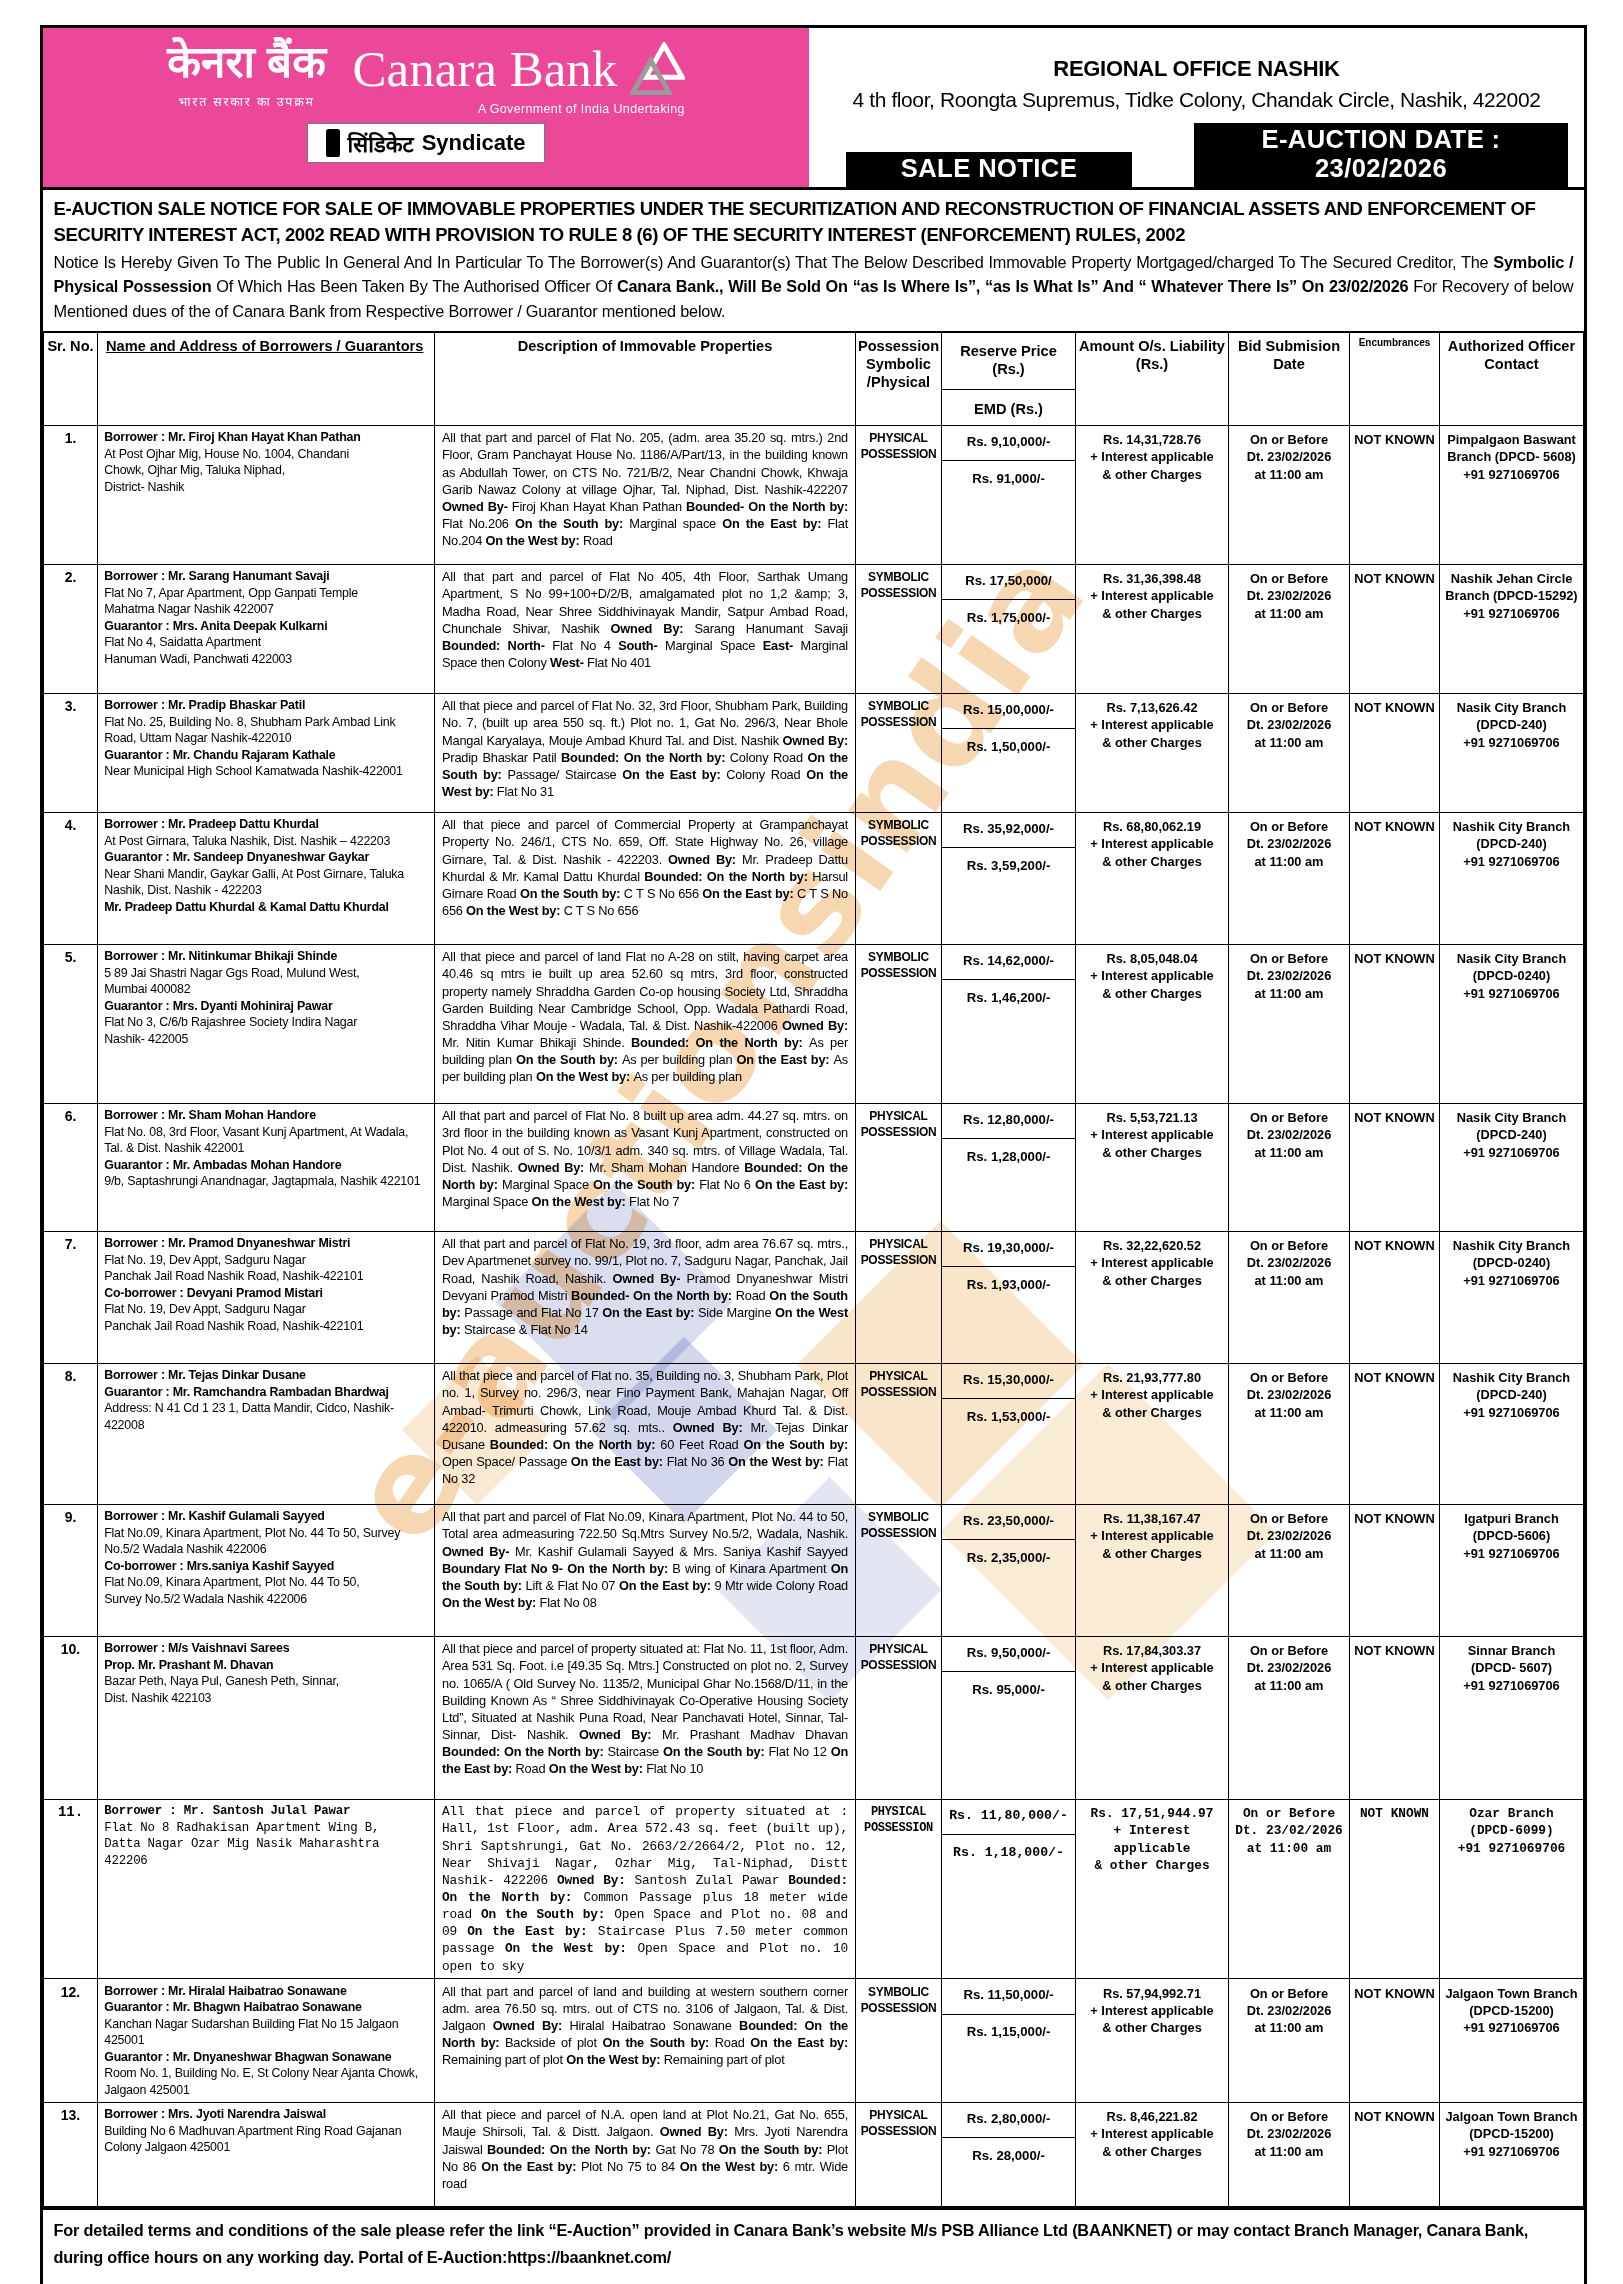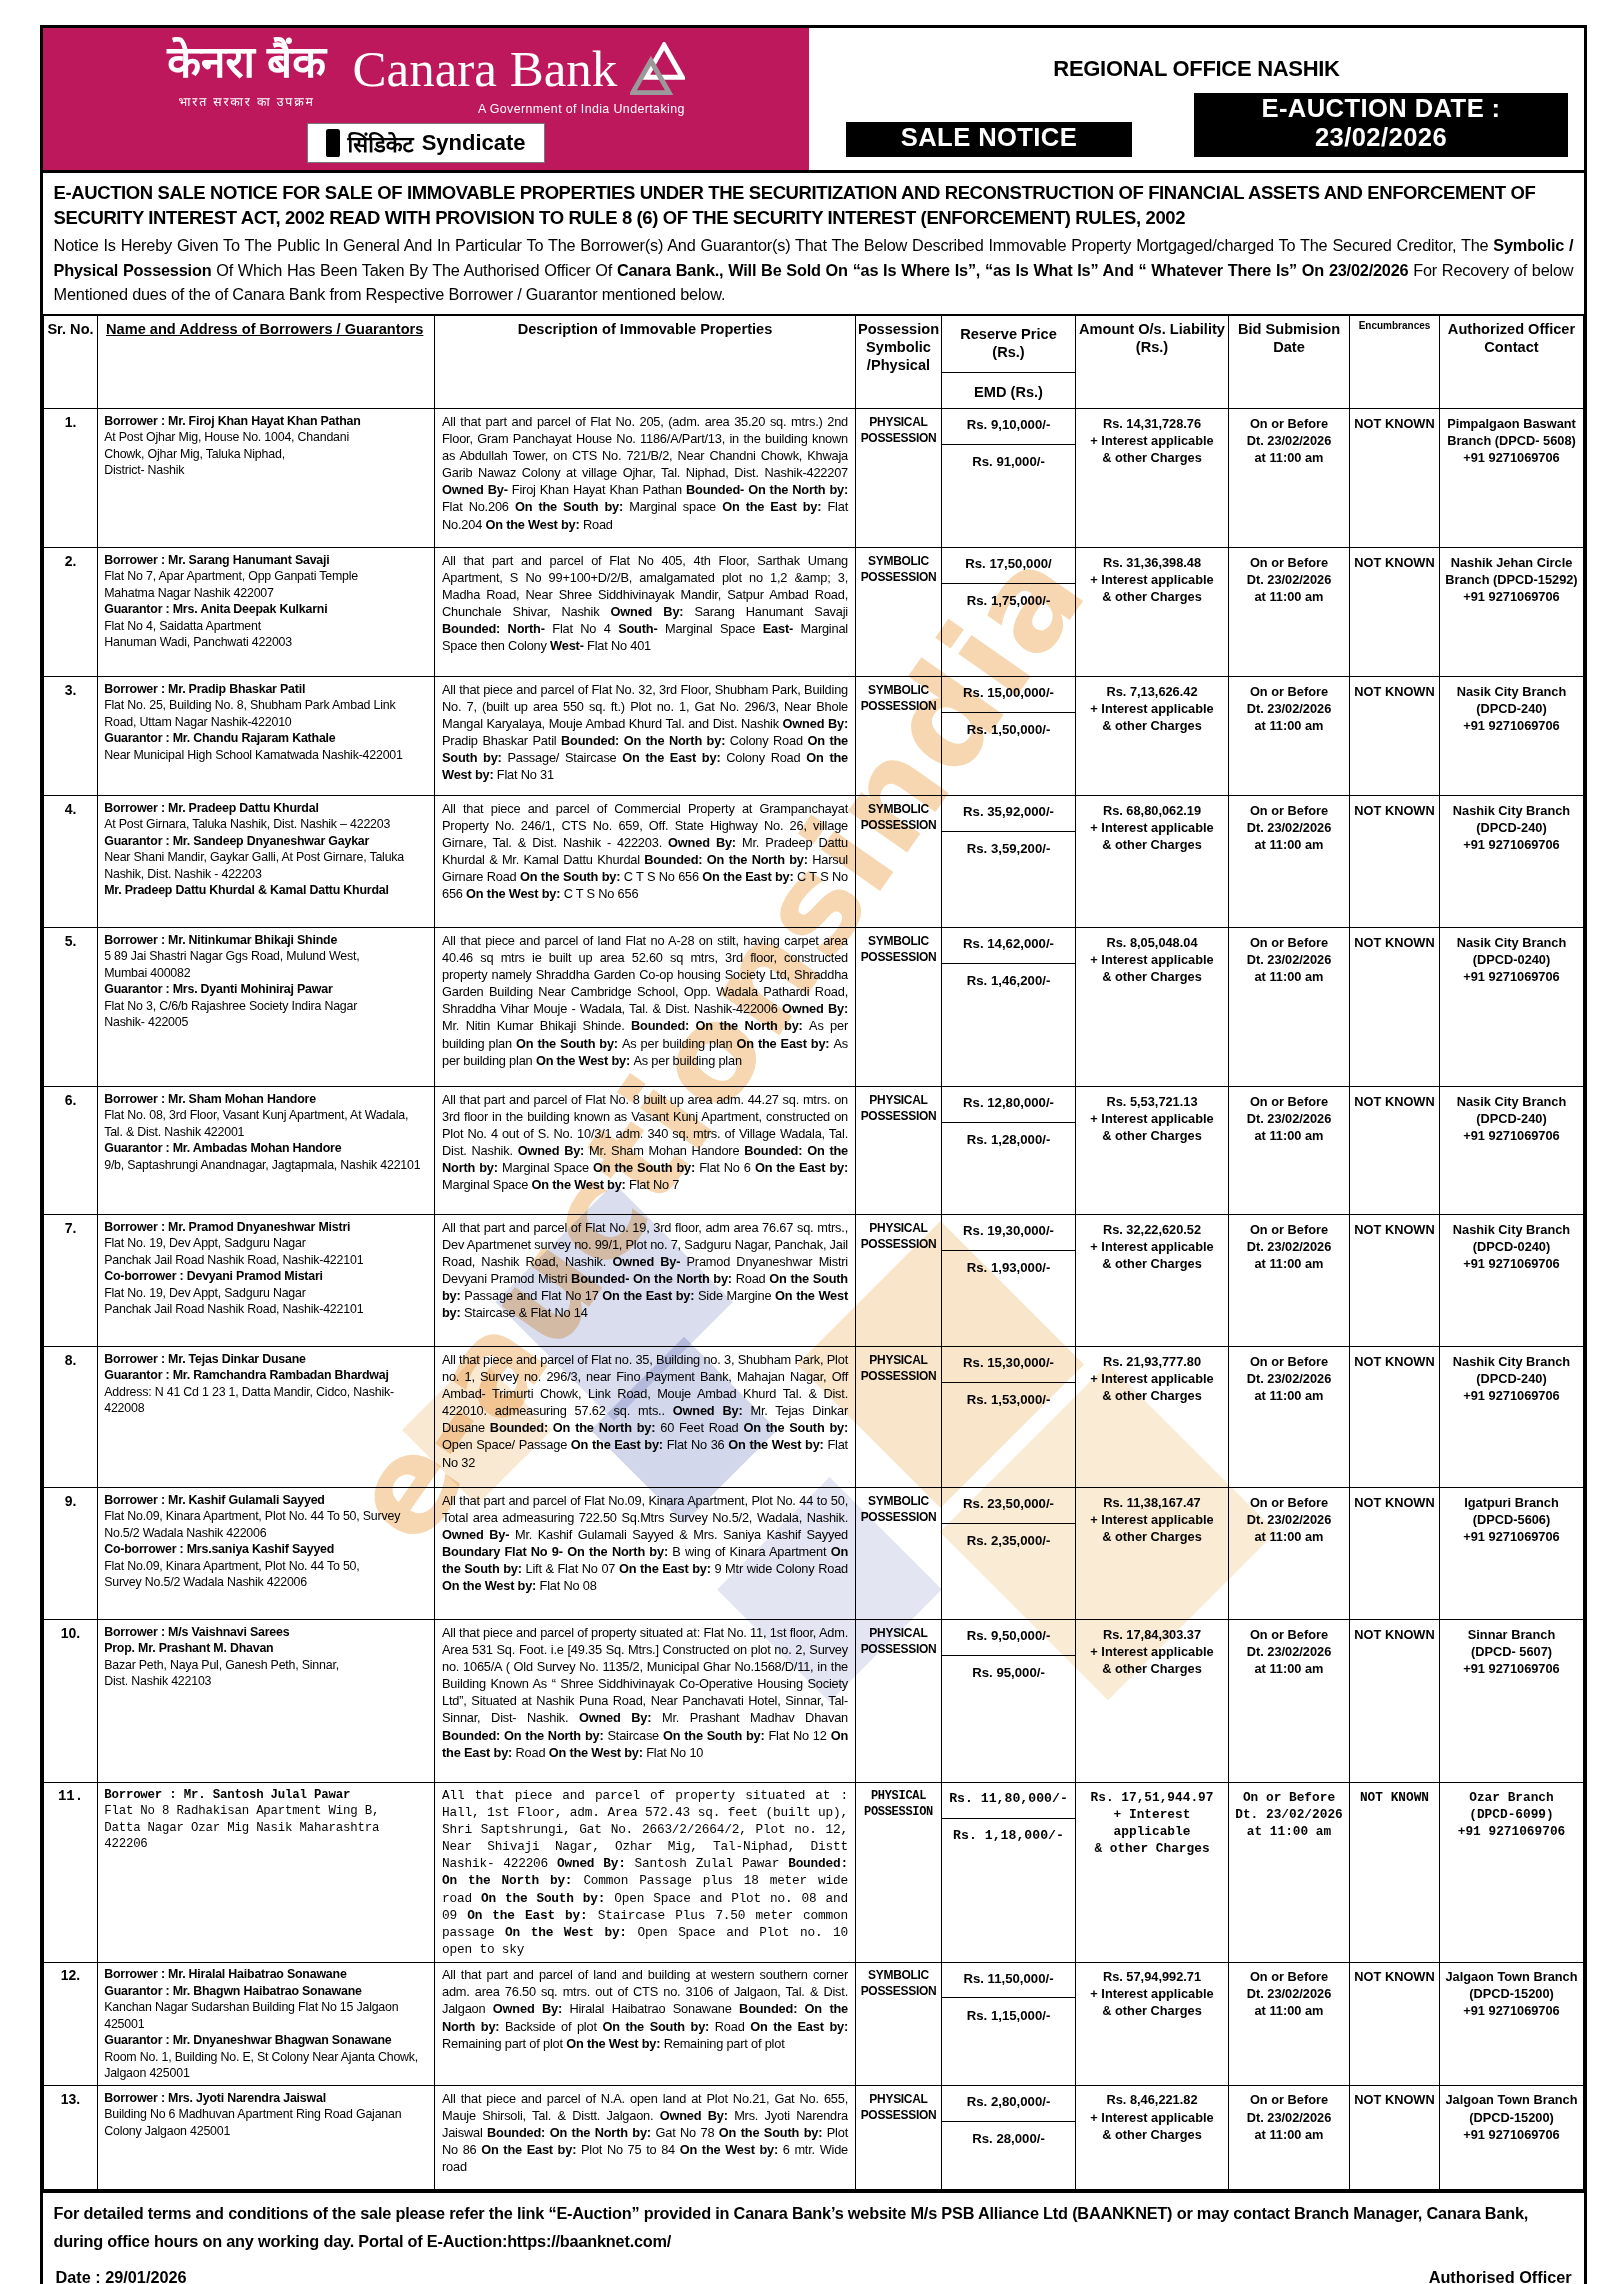--- a/index.html
+++ b/index.html
@@ -1,21 +1,21 @@
 <!DOCTYPE html>
 <html style="font-size:14px"><head>
 <meta charset="utf-8">
 <style>
   html,body{margin:0;padding:0;width:1624px;height:2284px;background:#fff;overflow:hidden;
     font-family:"Liberation Sans", sans-serif;color:#000;}
   .doc{position:absolute;left:40px;top:25px;width:1547px;border:3.5px solid #000;background:#fff;box-sizing:border-box;}
 
   
   .header{display:flex;}
-  .brand{width:766px;background:#be185d;color:#fff;padding:10.6px 0 7px;box-sizing:border-box;}
+  .brand{width:766px;background:#ec4899;color:#fff;padding:10.6px 0 7px;box-sizing:border-box;}
   .brand-row{display:flex;justify-content:center;align-items:flex-start;gap:26.5px;}
   .hi-name{font-size:44px;font-weight:bold;line-height:1.05;}
   .hi-tag{font-size:12.4px;margin-top:8px;text-align:center;letter-spacing:1.8px;}
   .en-block{padding-top:3.5px;}
   .en-row{display:flex;align-items:center;gap:12.4px;}
   .en-name{font-family:"Liberation Serif", serif;font-size:51px;line-height:1;}
   .en-tag{font-size:12.4px;text-align:right;margin-top:5.3px;letter-spacing:0.4px;}
   .logo-triangle svg{width:55px;height:55px;display:block;}
   .syndicate{background:#fff;color:#000;width:222px;margin:6.2px auto 0;display:flex;align-items:center;
     justify-content:center;gap:8px;padding:4.4px 7px;border:1.8px solid #777;font-weight:bold;font-size:22px;}
@@ -101,20 +101,21 @@
         </div>
       </div>
       <div class="syndicate">
         <span class="syn-glyph"></span>
         <span class="syn-hi">सिंडिकेट</span>
         <span class="syn-en">Syndicate</span>
       </div>
     </div>
     <div class="office">
       <div class="office-title">REGIONAL OFFICE NASHIK</div>
+      <div class="office-addr">4 th floor, Roongta Supremus, Tidke Colony, Chandak Circle, Nashik, 422002</div>
       <div class="banner-row">
         <div class="black-bar bar-sale">SALE NOTICE</div>
         <div class="black-bar bar-date">E-AUCTION DATE : 23/02/2026</div>
       </div>
     </div>
   </div>
 
   <div class="intro">
     <div class="intro-head">E-AUCTION SALE NOTICE FOR SALE OF IMMOVABLE PROPERTIES UNDER THE SECURITIZATION AND RECONSTRUCTION OF FINANCIAL ASSETS AND ENFORCEMENT OF SECURITY INTEREST ACT, 2002 READ WITH PROVISION TO RULE 8 (6) OF THE SECURITY INTEREST (ENFORCEMENT) RULES, 2002</div>
     <div class="intro-body"><span>Notice Is Hereby Given To The Public In General And In Particular To The Borrower(s) And Guarantor(s) That The Below Described Immovable Property Mortgaged/charged  To The Secured Creditor, The </span><span class="b">Symbolic / Physical Possession </span><span>Of Which Has Been Taken By The Authorised Officer Of </span><span class="b">Canara Bank., Will Be Sold On “as Is Where Is”, “as Is What Is” And “ Whatever There Is” On 23/02/2026 </span><span>For Recovery of below Mentioned dues of the of Canara Bank from Respective Borrower / Guarantor mentioned below.</span></div>

